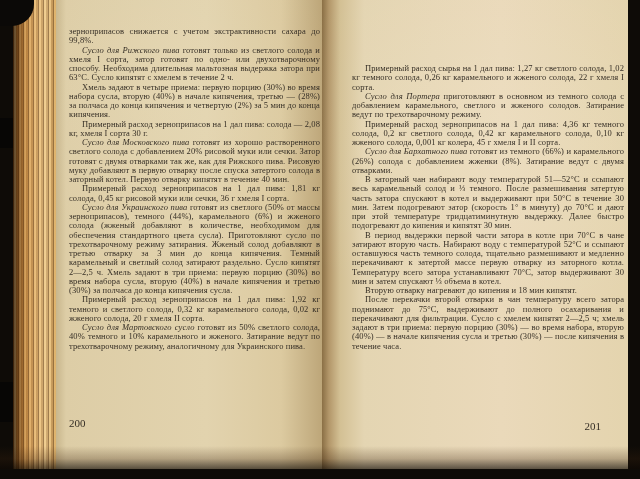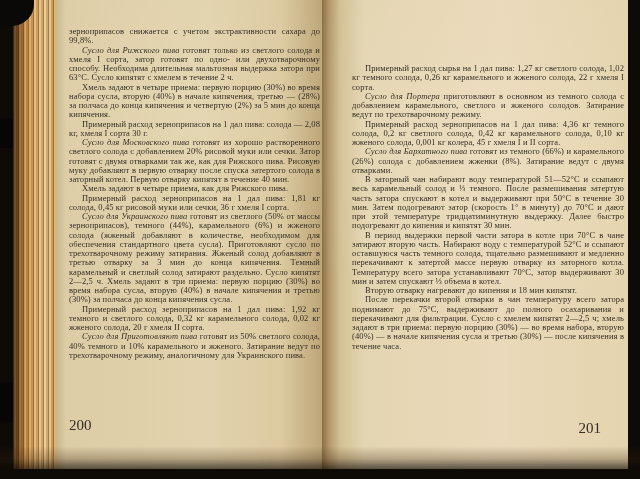--- a/index.html
+++ b/index.html
@@ -37,46 +37,45 @@
     background:linear-gradient(180deg, rgba(60,35,15,0) 0, rgba(60,35,15,.28) 55%, rgba(15,9,4,.65) 100%);}
 
   .text-col{position:absolute;text-align:justify;color:#352e25;
     font-size:8.5px;line-height:9.25px;letter-spacing:.1px;}
   .page.left .text-col{left:13px;top:27px;width:251px;}
   .page.right .text-col{left:30px;top:28px;width:272px;margin-top:36px;}
   .para{margin:0;}
   .para.indent{text-indent:13px;}
   .para i{font-style:italic;}
 
-  .pagenum{position:absolute;font-size:15px;color:#352e25;}
+  .pagenum{position:absolute;font-size:11px;color:#352e25;}
   .pagenum.num-left{left:13px;top:417px;}
   .pagenum.num-right{right:27px;top:420px;text-align:center;}
 </style>
 </head>
 <body>
 
 <div class="photo">
 
   <div class="page-edges"></div>
   <div class="corner-shadow"></div>
   <div class="notch n1"></div>
   <div class="notch n2"></div>
 
   <div class="page left">
     <div class="text-col">
         <p class="para"><span>зерноприпасов снижается с учетом экстрактивности сахара до 99,8%.</span></p>
         <p class="para indent"><i>Сусло для Рижского пива</i><span> готовят только из светлого солода и хмеля I сорта, затор готовят по одно- или двухотварочному способу. Необходима длительная мальтозная выдержка затора при 63°С. Сусло кипятят с хмелем в течение 2 ч.</span></p>
         <p class="para indent"><span>Хмель задают в четыре приема: первую порцию (30%) во время набора сусла, вторую (40%) в начале кипячения, третью — (28%) за полчаса до конца кипячения и четвертую (2%) за 5 мин до конца кипячения.</span></p>
         <p class="para indent"><span>Примерный расход зерноприпасов на 1 дал пива: солода — 2,08 кг, хмеля I сорта 30 г.</span></p>
         <p class="para indent"><i>Сусло для Московского пива</i><span> готовят из хорошо растворенного светлого солода с добавлением 20% рисовой муки или сечки. Затор готовят с двумя отварками так же, как для Рижского пива. Рисовую муку добавляют в первую отварку после спуска затертого солода в заторный котел. Первую отварку кипятят в течение 40 мин.</span></p>
-        <p class="para indent"><span>Хмель задают в четыре приема, как для Рижского пива.</span></p>
         <p class="para indent"><span>Примерный расход зерноприпасов на 1 дал пива: 1,81 кг солода, 0,45 кг рисовой муки или сечки, 36 г хмеля I сорта.</span></p>
         <p class="para indent"><i>Сусло для Украинского пива</i><span> готовят из светлого (50% от массы зерноприпасов), темного (44%), карамельного (6%) и жженого солода (жженый добавляют в количестве, необходимом для обеспечения стандартного цвета сусла). Приготовляют сусло по трехотварочному режиму затирания. Жженый солод добавляют в третью отварку за 3 мин до конца кипячения. Темный карамельный и светлый солод затирают раздельно. Сусло кипятят 2—2,5 ч. Хмель задают в три приема: первую порцию (30%) во время набора сусла, вторую (40%) в начале кипячения и третью (30%) за полчаса до конца кипячения сусла.</span></p>
         <p class="para indent"><span>Примерный расход зерноприпасов на 1 дал пива: 1,92 кг темного и светлого солода, 0,32 кг карамельного солода, 0,02 кг жженого солода, 20 г хмеля II сорта.</span></p>
-        <p class="para indent"><i>Сусло для Приготовляют пива</i><span> готовят из 50% светлого солода, 40% темного и 10% карамельного и жженого. Затирание ведут по трехотварочному режиму, аналогичному для Украинского пива.</span></p>
+        <p class="para indent"><i>Сусло для Мартовского сусло</i><span> готовят из 50% светлого солода, 40% темного и 10% карамельного и жженого. Затирание ведут по трехотварочному режиму, аналогичному для Украинского пива.</span></p>
       </div>
     <div class="pagenum num-left">200</div>
   </div>
 
   <div class="page right">
     <div class="text-col">
         <p class="para indent"><span>Примерный расход сырья на 1 дал пива: 1,27 кг светлого солода, 1,02 кг темного солода, 0,26 кг карамельного и жженого солода, 22 г хмеля I сорта.</span></p>
         <p class="para indent"><i>Сусло для Портера</i><span> приготовляют в основном из темного солода с добавлением карамельного, светлого и жженого солодов. Затирание ведут по трехотварочному режиму.</span></p>
         <p class="para indent"><span>Примерный расход зерноприпасов на 1 дал пива: 4,36 кг темного солода, 0,2 кг светлого солода, 0,42 кг карамельного солода, 0,10 кг жженого солода, 0,001 кг колера, 45 г хмеля I и II сорта.</span></p>
         <p class="para indent"><i>Сусло для Бархатного пива</i><span> готовят из темного (66%) и карамельного (26%) солода с добавлением жженки (8%). Затирание ведут с двумя отварками.</span></p>

